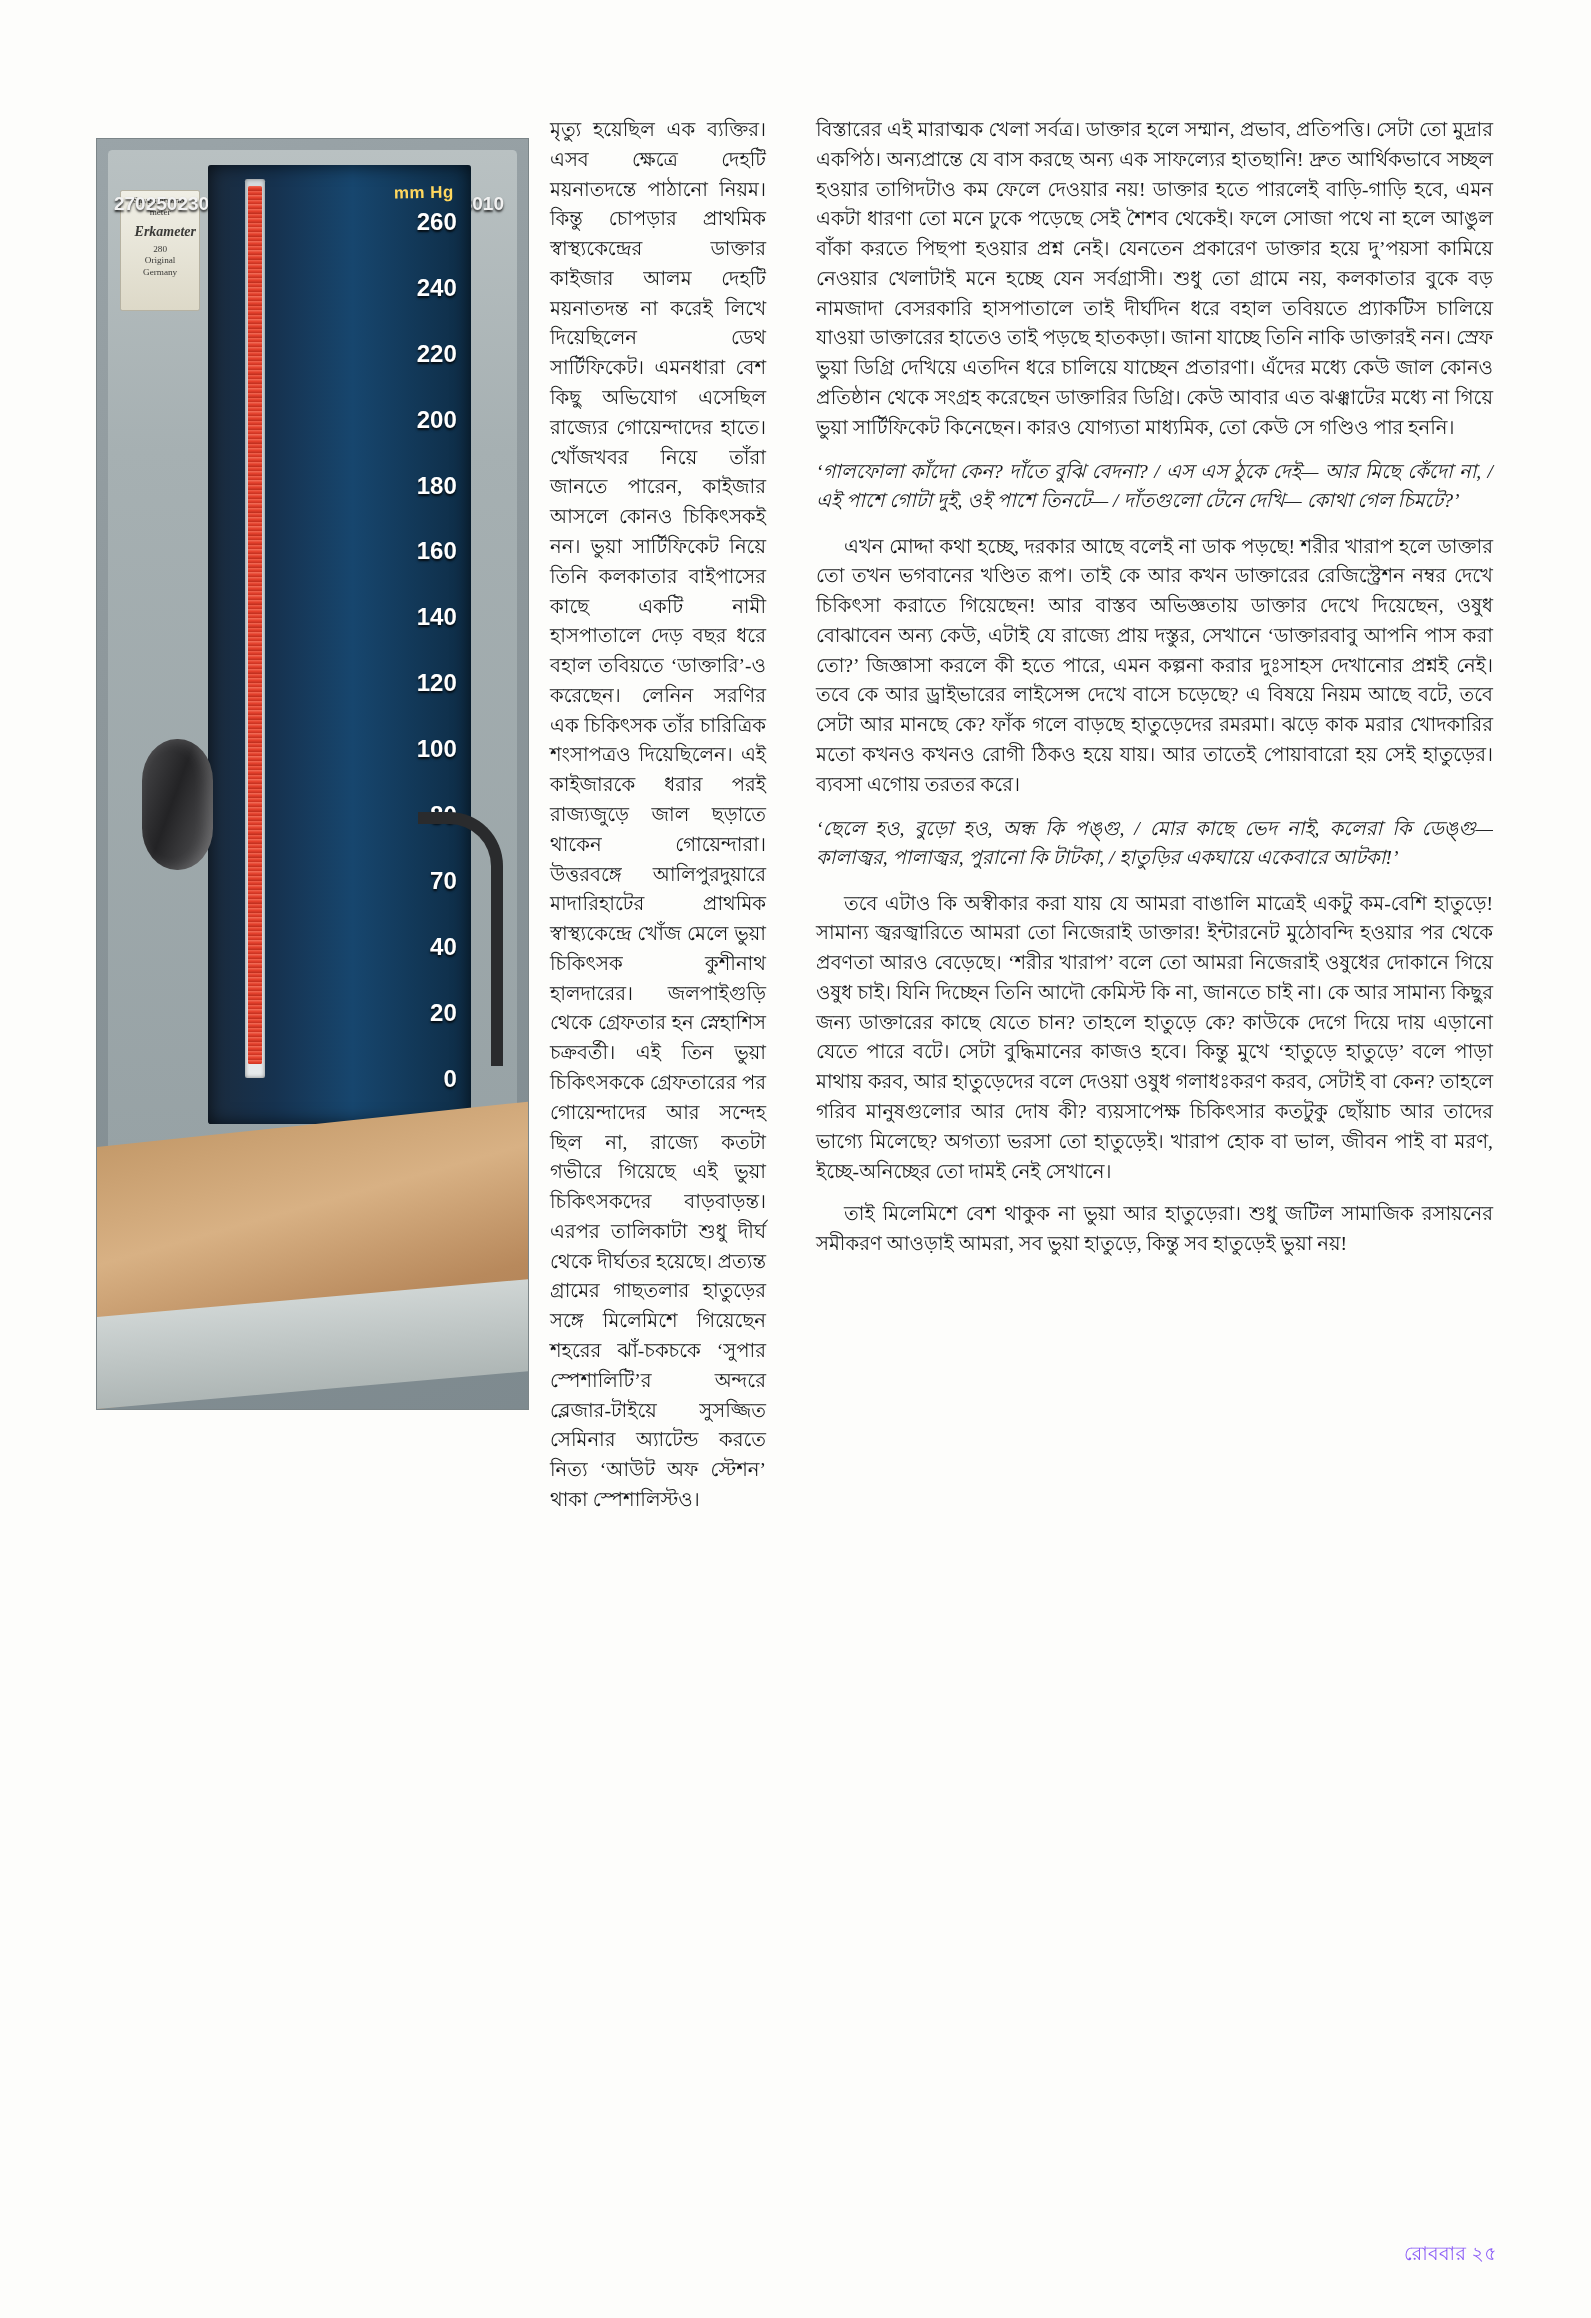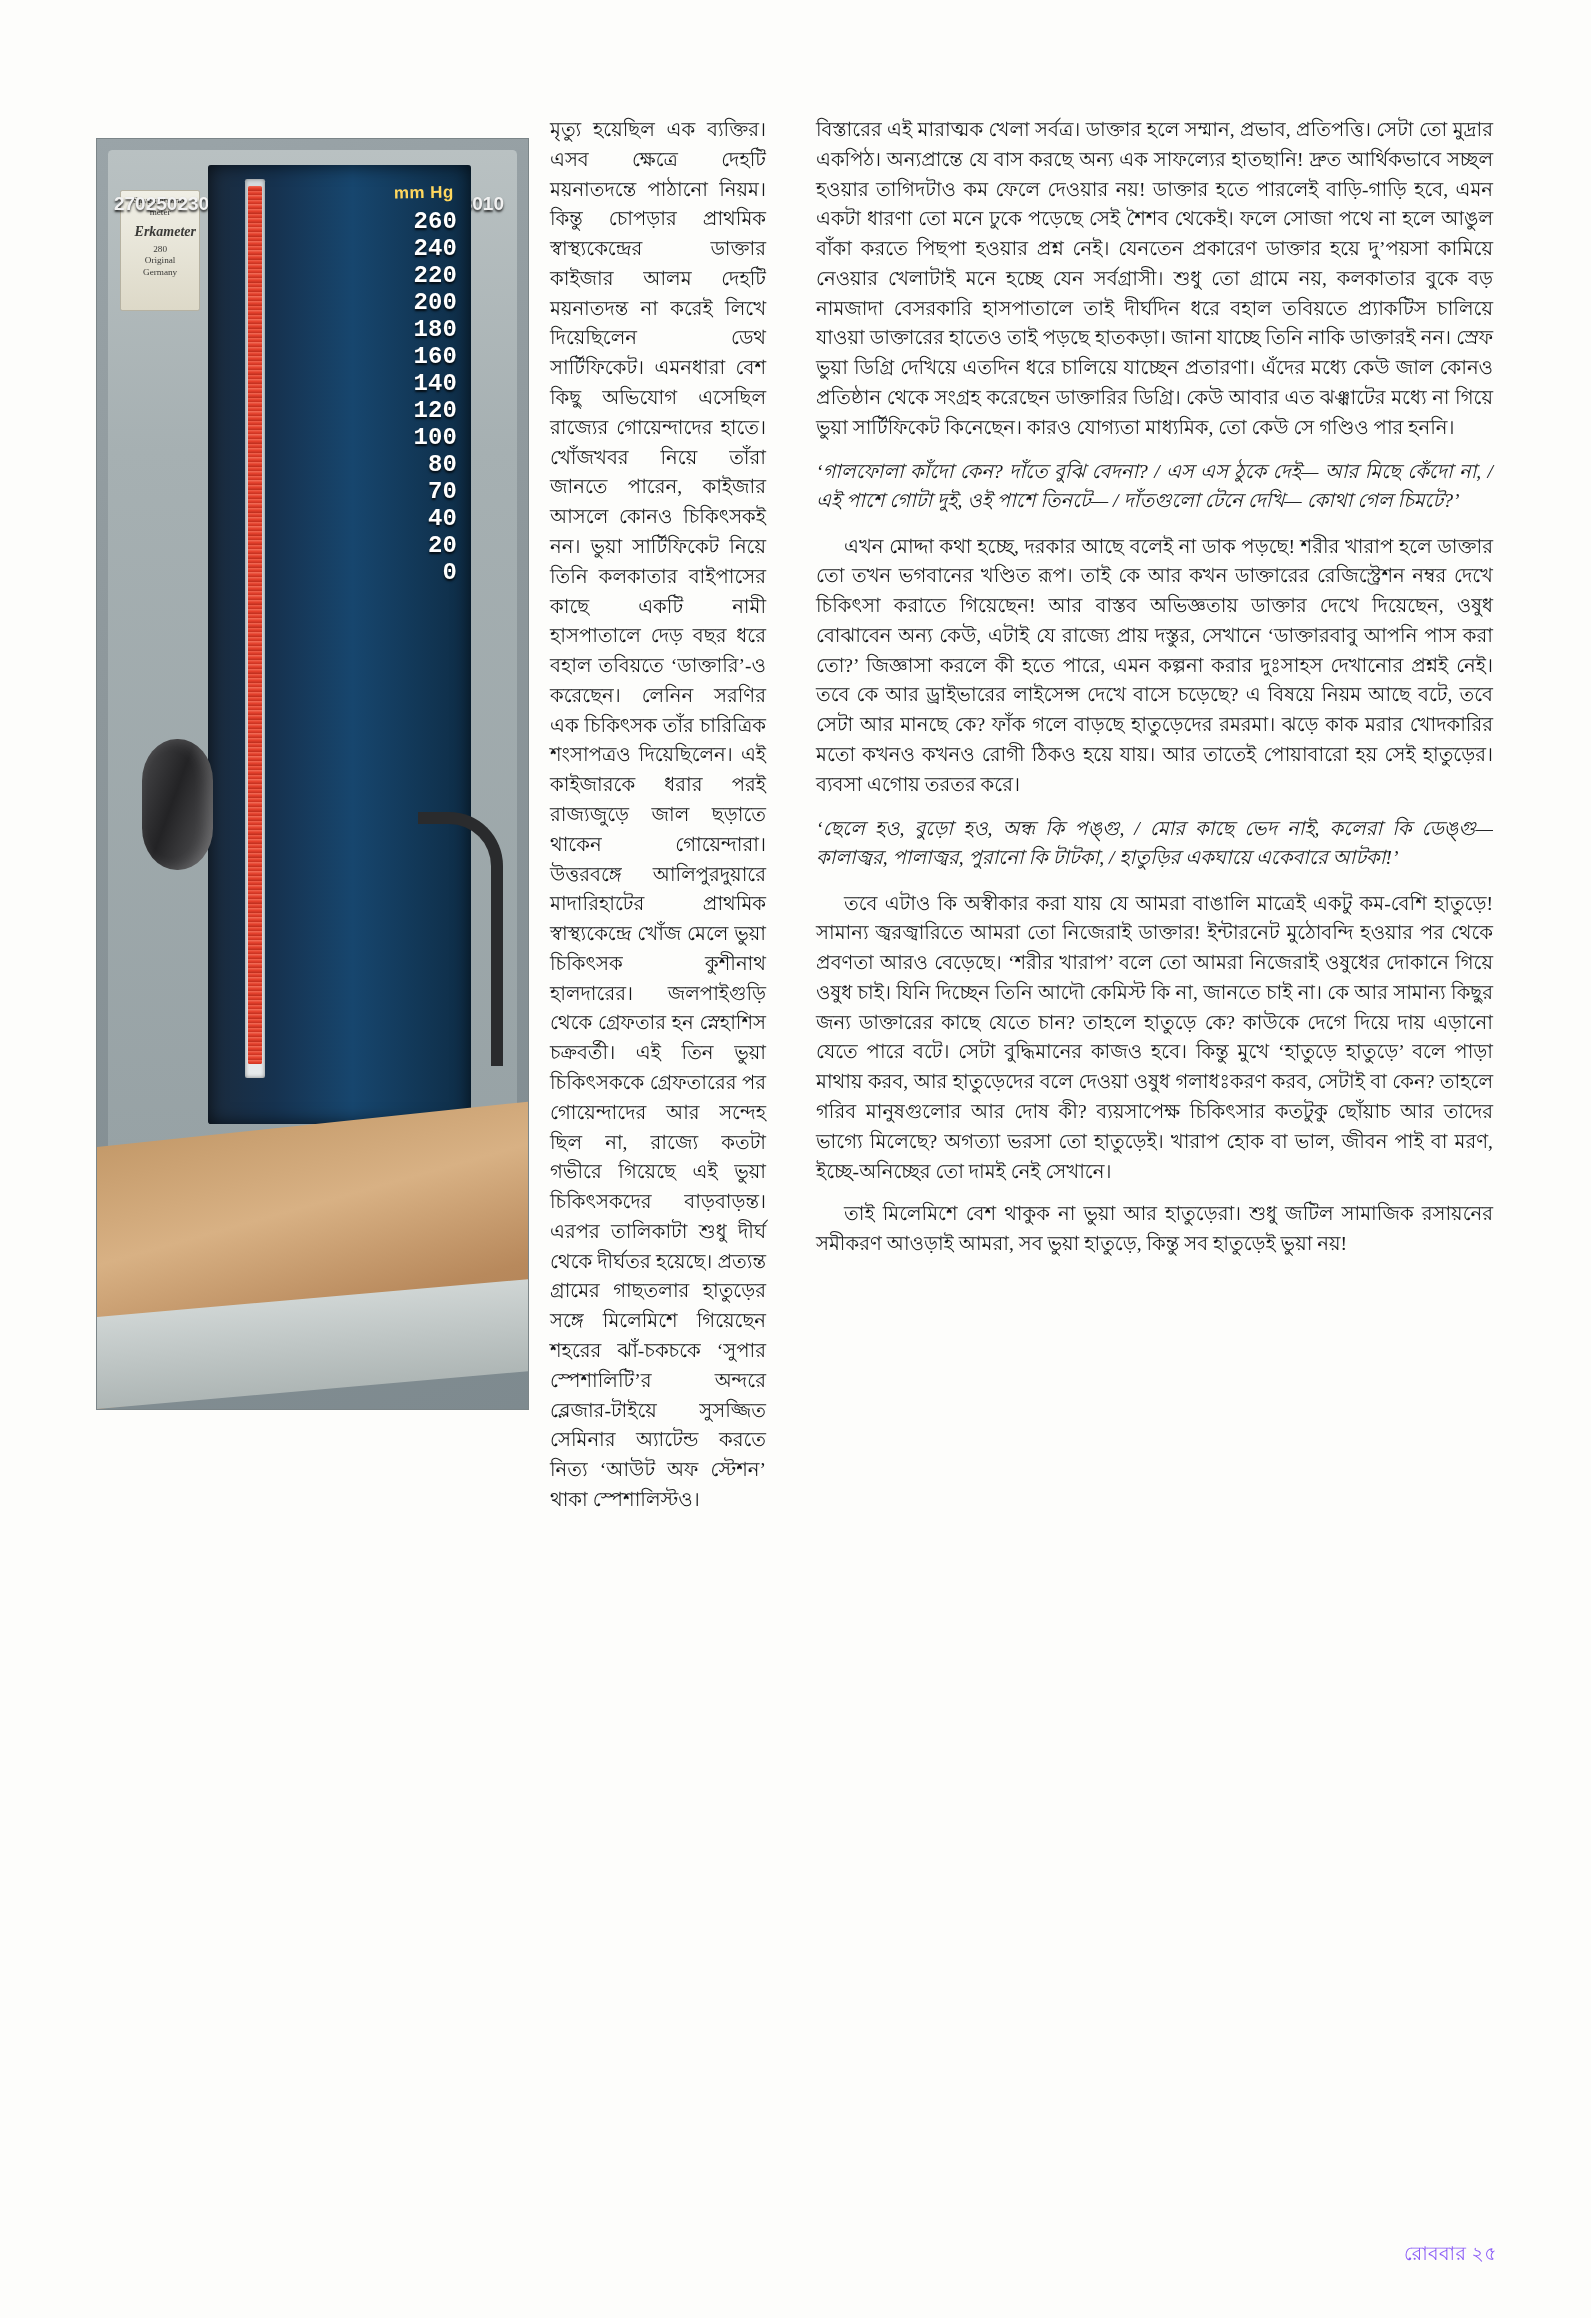--- a/index.html
+++ b/index.html
@@ -87,23 +87,24 @@
     transform: rotate(-1deg);
   }
   .photo .scaleR {
     position: absolute;
     right: 14px;
     top: 43px;
     bottom: 31px;
     width: 85px;
     display: flex;
     flex-direction: column;
+    justify-content: space-between;
     align-items: flex-end;
     color: #ffffff;
-    font-family: Liberation Mono, monospace;
+    font-family: Liberation Sans, sans-serif;
     font-weight: bold;
   }
   .photo .scaleR span { font-size: 24px; text-shadow: 0 1.5px 2.3px rgba(0,0,0,.85); }
   .photo .scaleL {
     position: absolute;
     left: 6.2px;
     top: 43px;
     bottom: 31px;
     width: 71px;
     display: flex;

